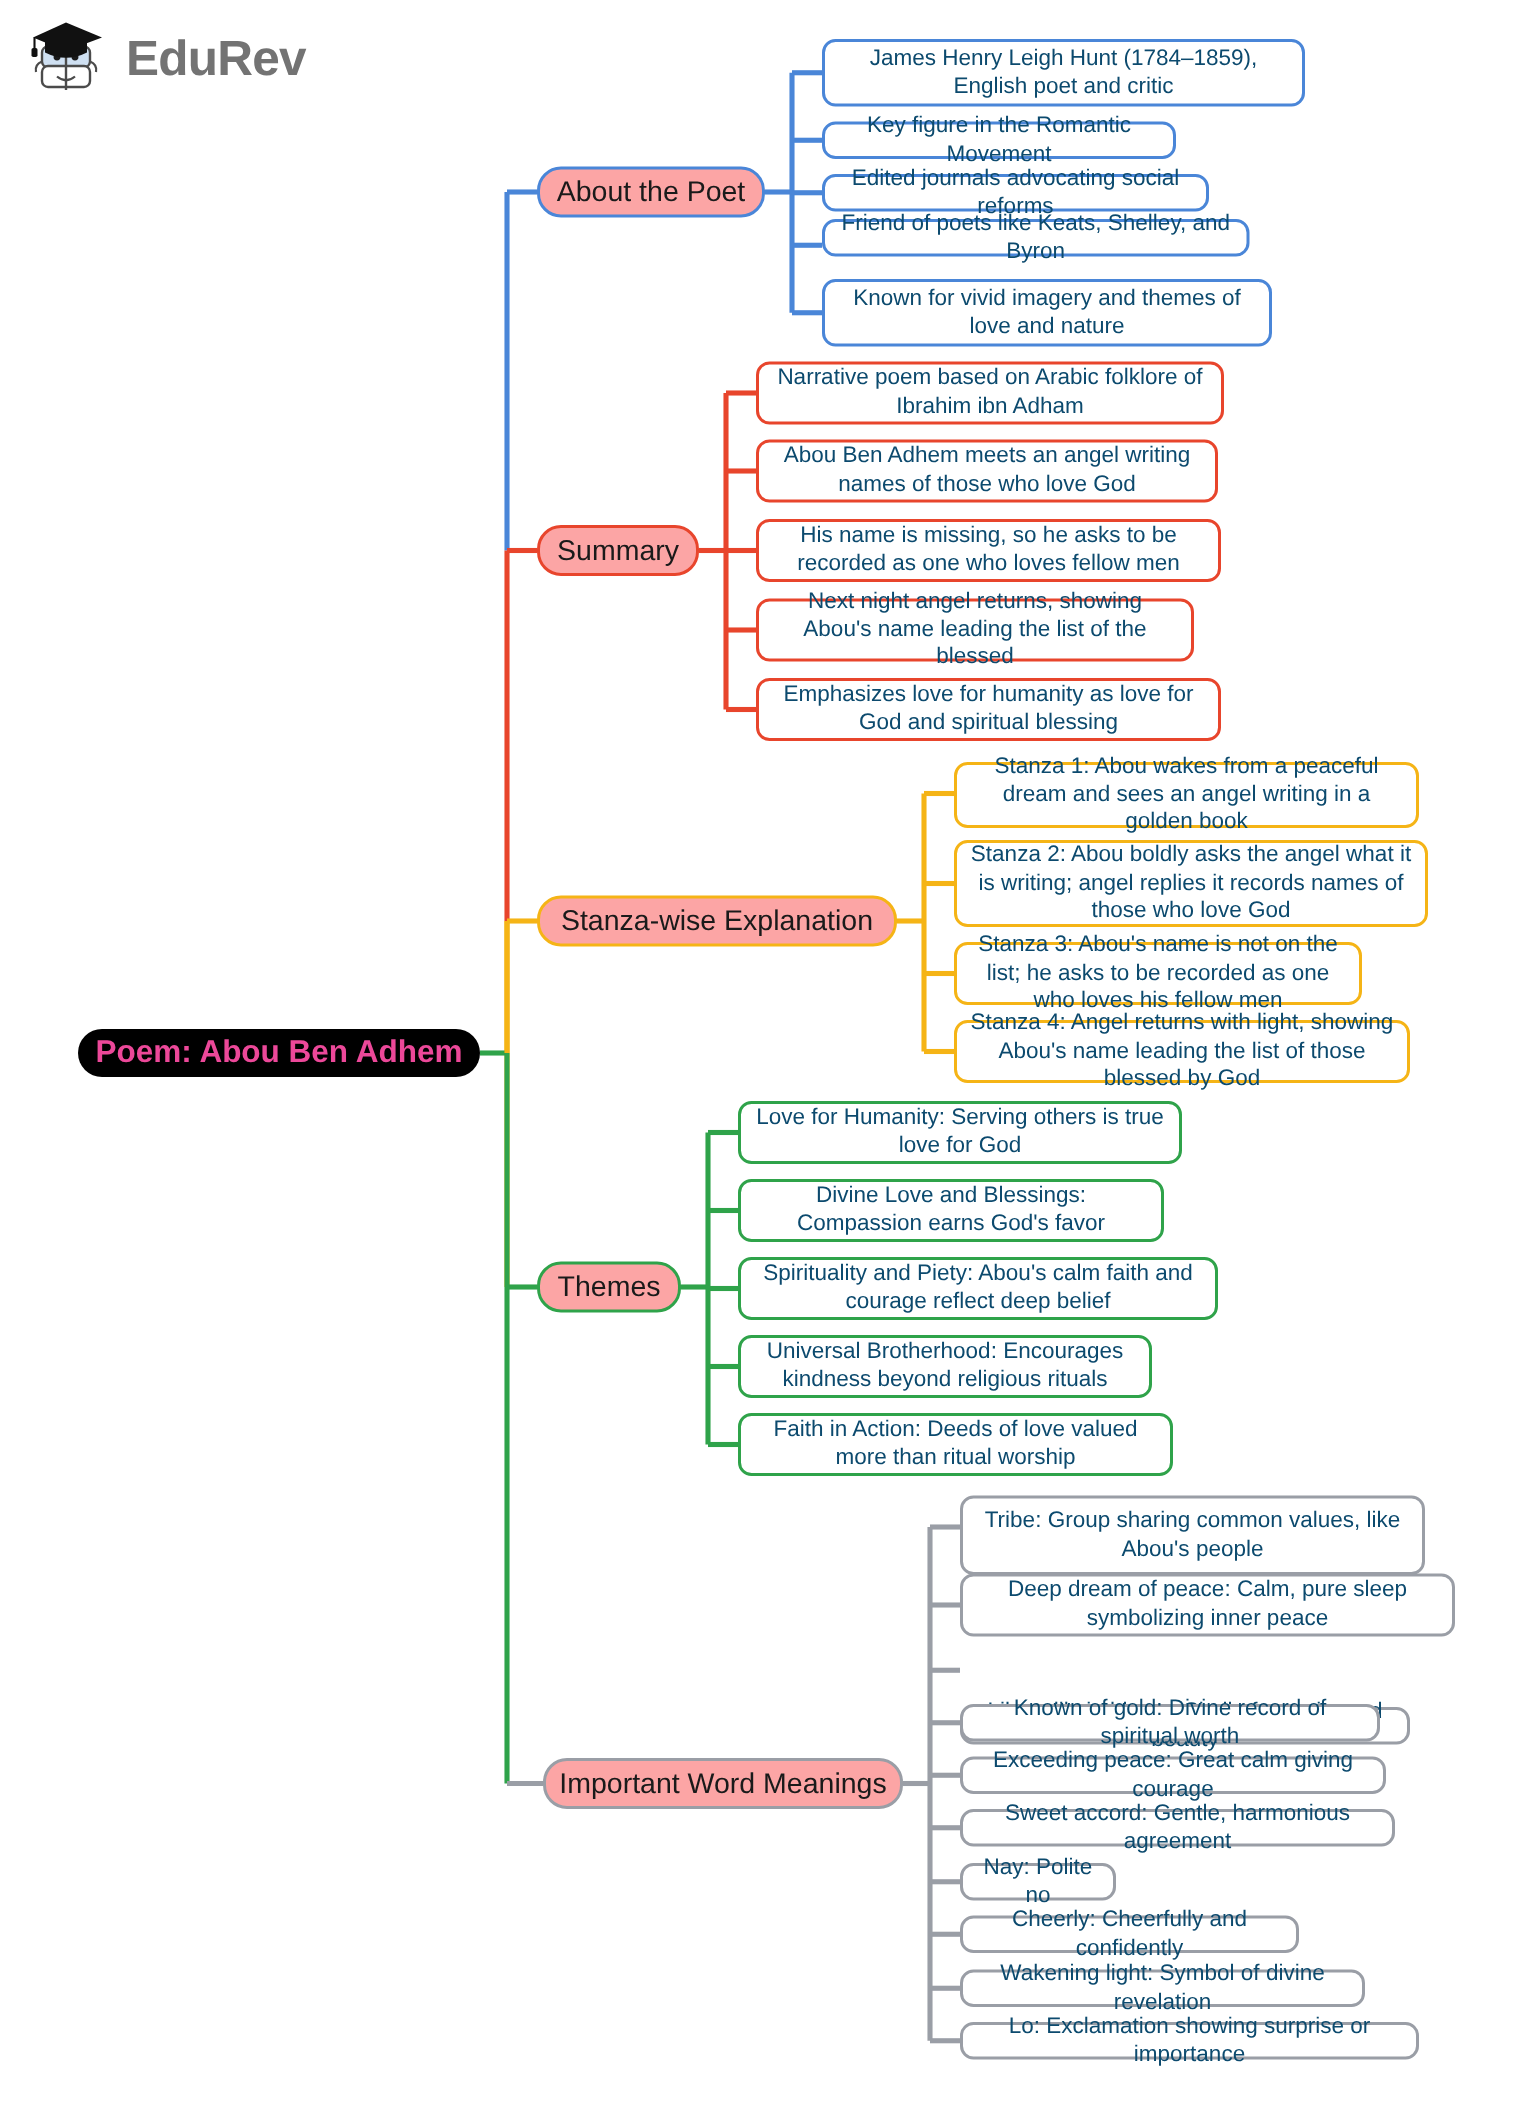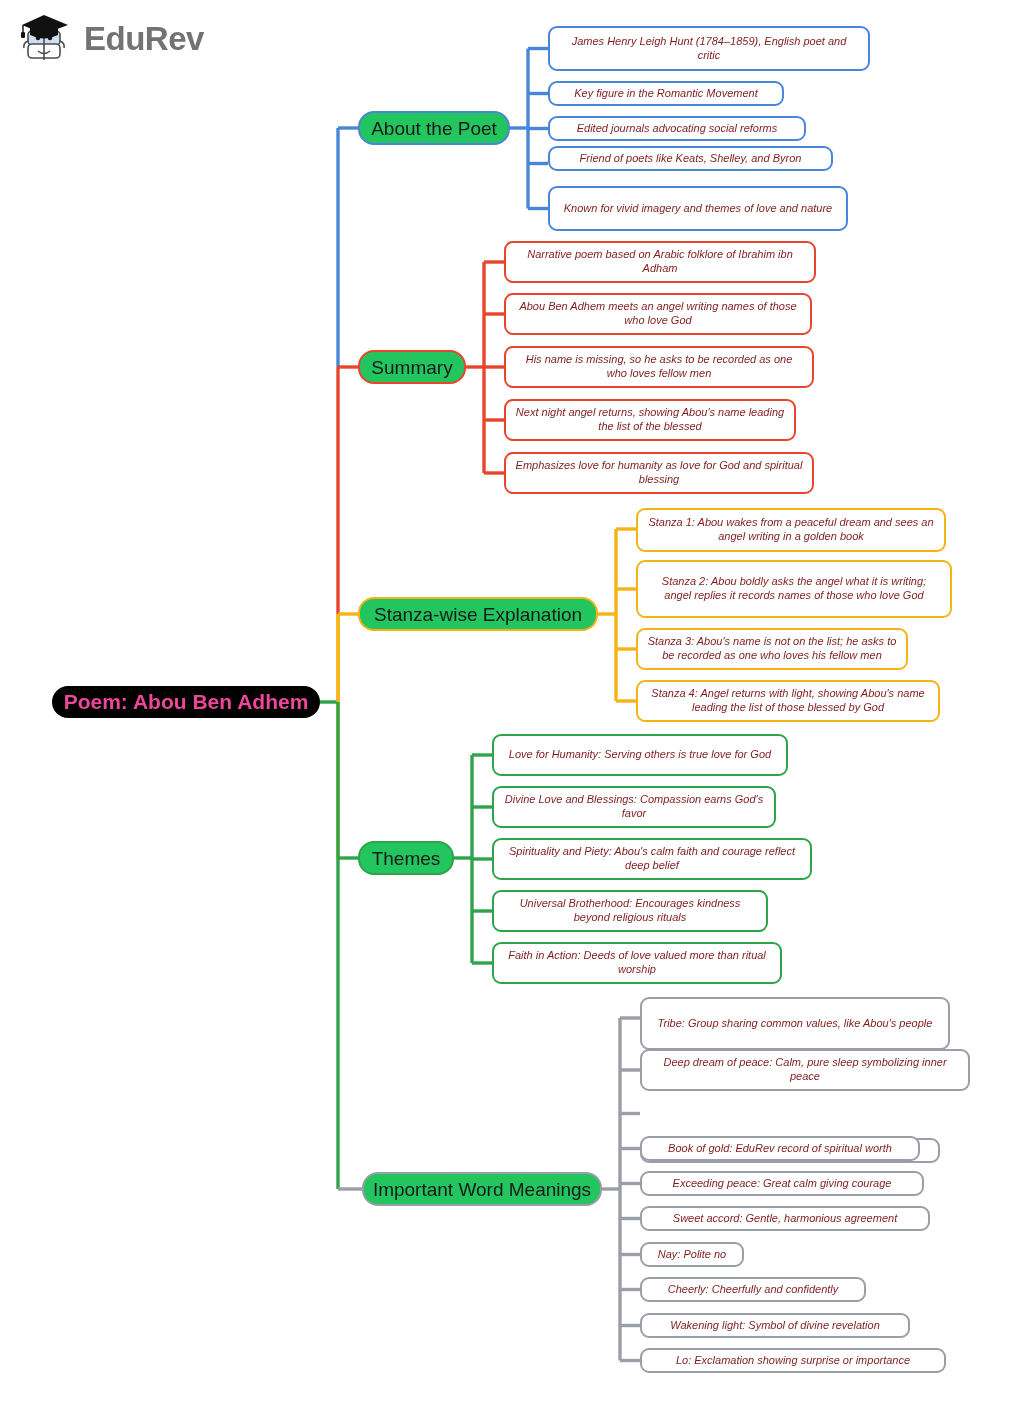--- a/index.html
+++ b/index.html
@@ -51,50 +51,49 @@
     align-items: center;
     justify-content: center;
     padding: 0 14px;
     white-space: nowrap;
     box-sizing: border-box;
   }
 
   
   .branch-node {
     position: absolute;
-    background: #22c55e;
+    background: #fca5a5;
     color: #1a1a1a;
     font-size: 19px;
     border-radius: 16px;
     border: 2.5px solid #888;
     display: flex;
     align-items: center;
     justify-content: center;
     padding: 0 12px;
     white-space: nowrap;
     box-sizing: border-box;
     line-height: 1;
   }
 
   
   .leaf-node {
     position: absolute;
     background: #ffffff;
-    color: #7f1d1d;
-    font-size: 11px;
+    color: #0c4a6e;
+    font-size: 15px;
     border-radius: 9px;
     border: 2px solid #888;
     display: flex;
     align-items: center;
     justify-content: center;
     text-align: center;
     padding: 3px 9px;
     box-sizing: border-box;
     line-height: 1.25;
-    font-style: italic;
   }
 </style>
 </head>
 <body>
 
 <div id="logo">
   <svg class="logo-mark" viewBox="0 0 62 60">
 
     <rect x="14" y="23" width="32" height="14" rx="4" fill="#cfe0f2" stroke="#4b4b4b" stroke-width="1.6"></rect>
     <rect x="14" y="36" width="32" height="14" rx="4" fill="#ffffff" stroke="#4b4b4b" stroke-width="1.6"></rect>
@@ -192,21 +191,21 @@
       <div class="branch-node" style="left: 358px; top: 841px; width: 96px; height: 34px; border-color: rgb(47, 163, 74);">Themes</div>
       <div class="leaf-node" style="left: 492px; top: 734px; width: 296px; height: 42px; border-color: rgb(47, 163, 74);">Love for Humanity: Serving others is true love for God</div>
       <div class="leaf-node" style="left: 492px; top: 786px; width: 284px; height: 42px; border-color: rgb(47, 163, 74);">Divine Love and Blessings: Compassion earns God's favor</div>
       <div class="leaf-node" style="left: 492px; top: 838px; width: 320px; height: 42px; border-color: rgb(47, 163, 74);">Spirituality and Piety: Abou's calm faith and courage reflect deep belief</div>
       <div class="leaf-node" style="left: 492px; top: 890px; width: 276px; height: 42px; border-color: rgb(47, 163, 74);">Universal Brotherhood: Encourages kindness beyond religious rituals</div>
       <div class="leaf-node" style="left: 492px; top: 942px; width: 290px; height: 42px; border-color: rgb(47, 163, 74);">Faith in Action: Deeds of love valued more than ritual worship</div>
       <div class="branch-node" style="left: 362px; top: 1172px; width: 240px; height: 34px; border-color: rgb(154, 158, 166);">Important Word Meanings</div>
       <div class="leaf-node" style="left: 640px; top: 997px; width: 310px; height: 53px; border-color: rgb(154, 158, 166);">Tribe: Group sharing common values, like Abou's people</div>
       <div class="leaf-node" style="left: 640px; top: 1049px; width: 330px; height: 42px; border-color: rgb(154, 158, 166);">Deep dream of peace: Calm, pure sleep symbolizing inner peace</div>
       <div class="leaf-node" style="left: 640px; top: 1101px; width: 300px; height: 25px; border-color: rgb(154, 158, 166); margin-top: 37px;">Like a lily in bloom: Simile for purity and beauty</div>
-      <div class="leaf-node" style="left: 640px; top: 1136px; width: 280px; height: 25px; border-color: rgb(154, 158, 166);">Book of gold: EduRev record of spiritual worth</div>
+      <div class="leaf-node" style="left: 640px; top: 1136px; width: 280px; height: 25px; border-color: rgb(154, 158, 166);">Known of gold: Divine record of spiritual worth</div>
       <div class="leaf-node" style="left: 640px; top: 1171px; width: 284px; height: 25px; border-color: rgb(154, 158, 166);">Exceeding peace: Great calm giving courage</div>
       <div class="leaf-node" style="left: 640px; top: 1206px; width: 290px; height: 25px; border-color: rgb(154, 158, 166);">Sweet accord: Gentle, harmonious agreement</div>
       <div class="leaf-node" style="left: 640px; top: 1242px; width: 104px; height: 25px; border-color: rgb(154, 158, 166);">Nay: Polite no</div>
       <div class="leaf-node" style="left: 640px; top: 1277px; width: 226px; height: 25px; border-color: rgb(154, 158, 166);">Cheerly: Cheerfully and confidently</div>
       <div class="leaf-node" style="left: 640px; top: 1313px; width: 270px; height: 25px; border-color: rgb(154, 158, 166);">Wakening light: Symbol of divine revelation</div>
       <div class="leaf-node" style="left: 640px; top: 1348px; width: 306px; height: 25px; border-color: rgb(154, 158, 166);">Lo: Exclamation showing surprise or importance</div>
     </div>
 </div>
 
 </body></html>

